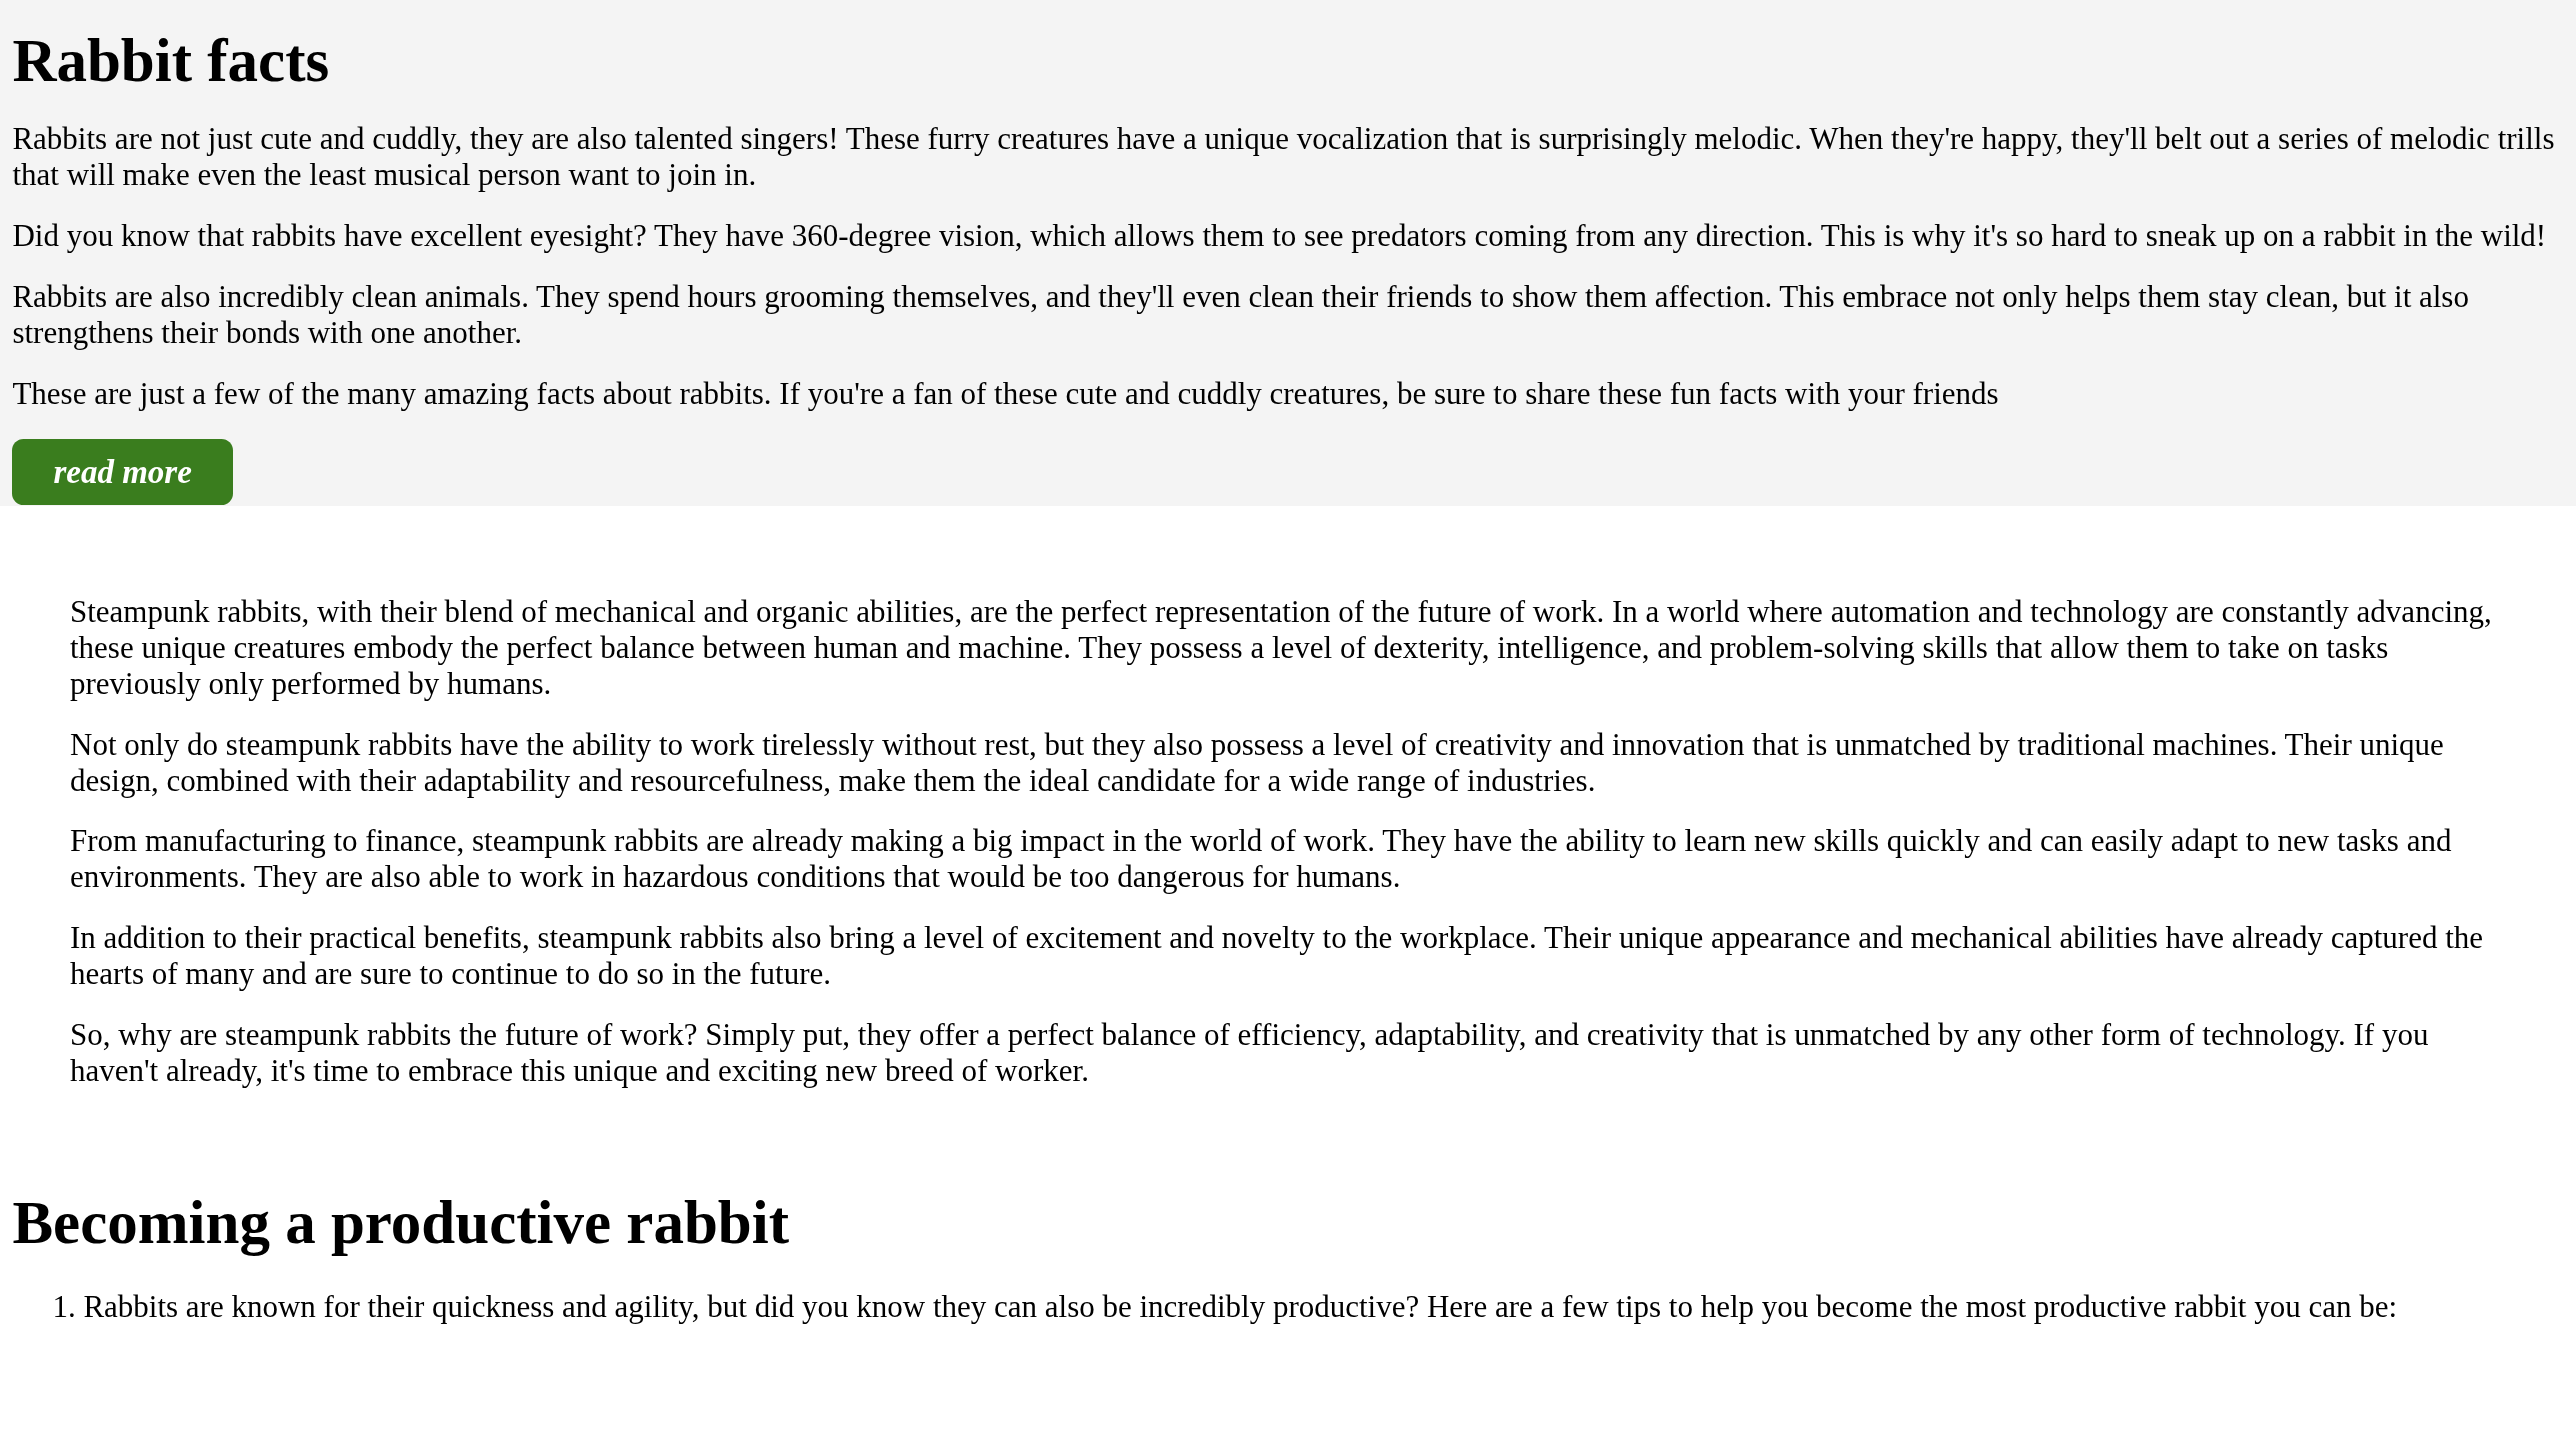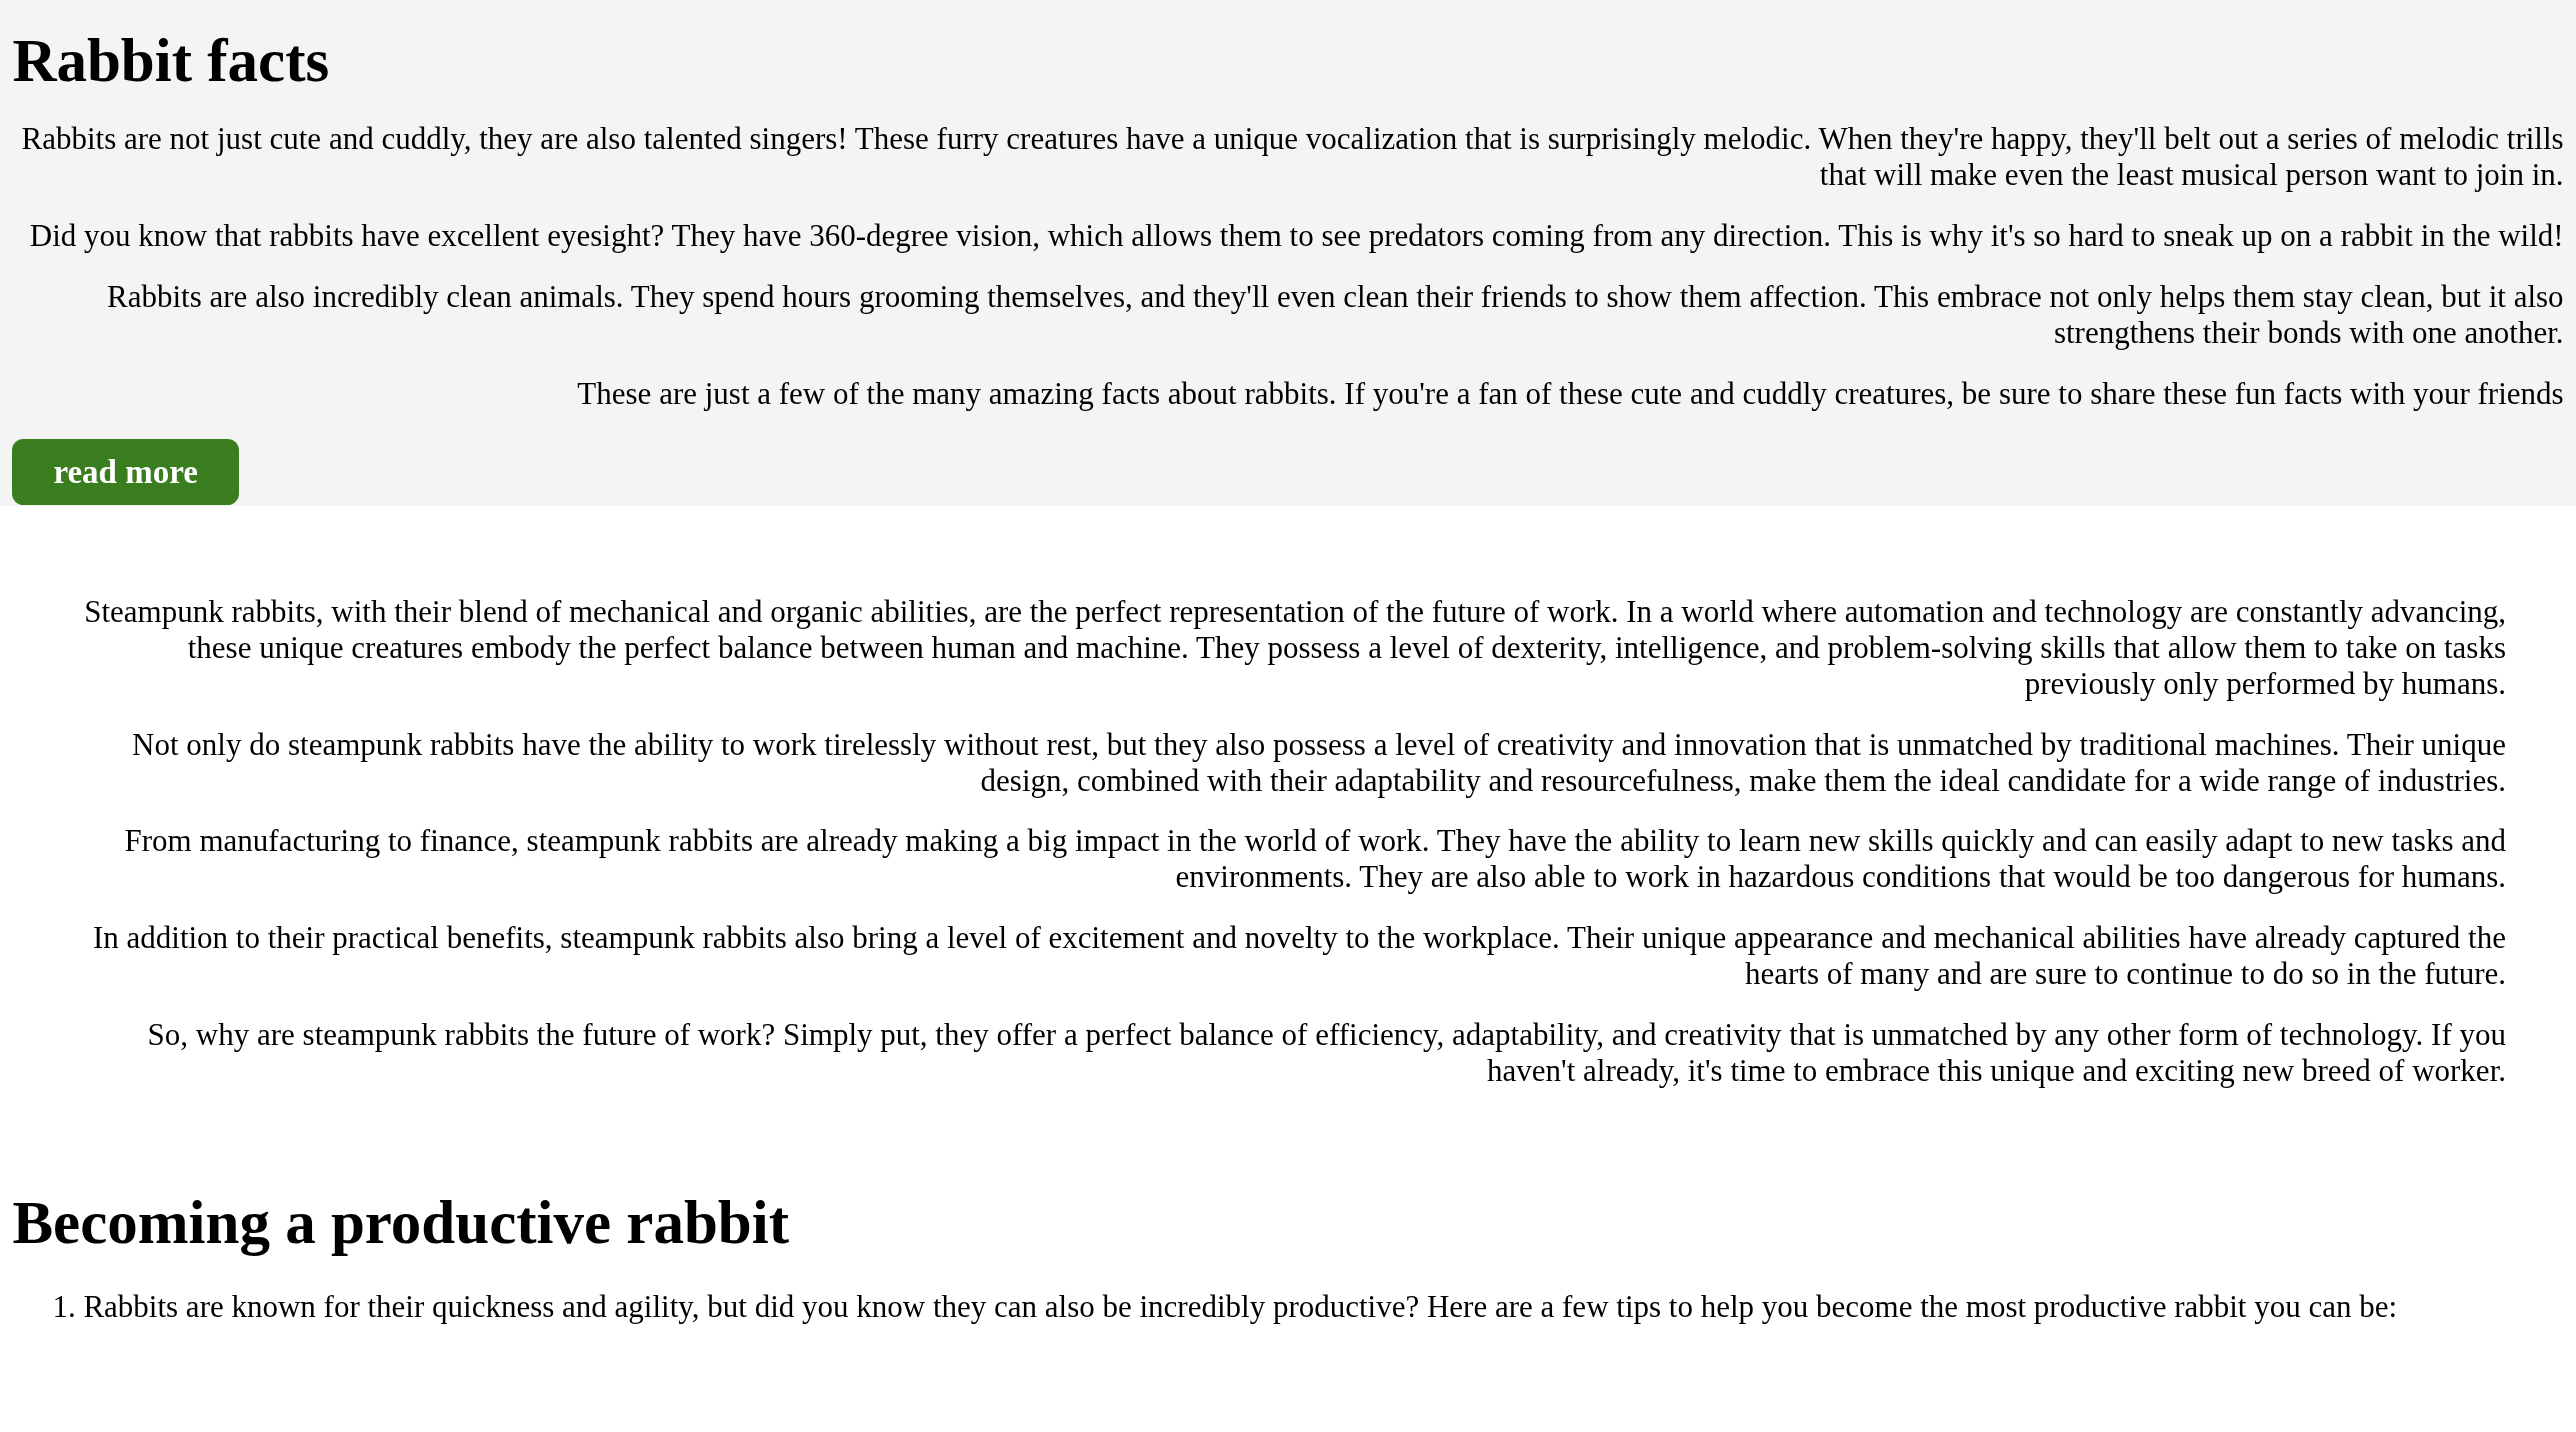--- a/index.html
+++ b/index.html
@@ -17,39 +17,39 @@
     color: #000000;
   }
   h2 {
     font-size: 61px;
     line-height: 1.15;
     font-weight: bold;
     margin: 25px 0;
   }
   p {
     margin: 25px 0;
-    text-align: right;
   }
   
   .hero {
     background: #f4f4f4;
     padding: 0.9px 12.4px;
   }
   .btn {
     display: inline-block;
     margin: 1.8px 0 0 0;
     padding: 14px 41px;
     background: #3a7d1e;
     color: #ffffff;
     font-weight: bold;
     font-size: 33px;
     border-radius: 11.5px;
     text-decoration: none;
     cursor: pointer;
     border: none;
+    font-style: italic;
   }
   
   .card {
     background: #ffffff;
     margin: 42px 35px 53px 35px;
     padding: 21px 35px;
   }
   
   .plain {
     padding: 0 12.4px;

